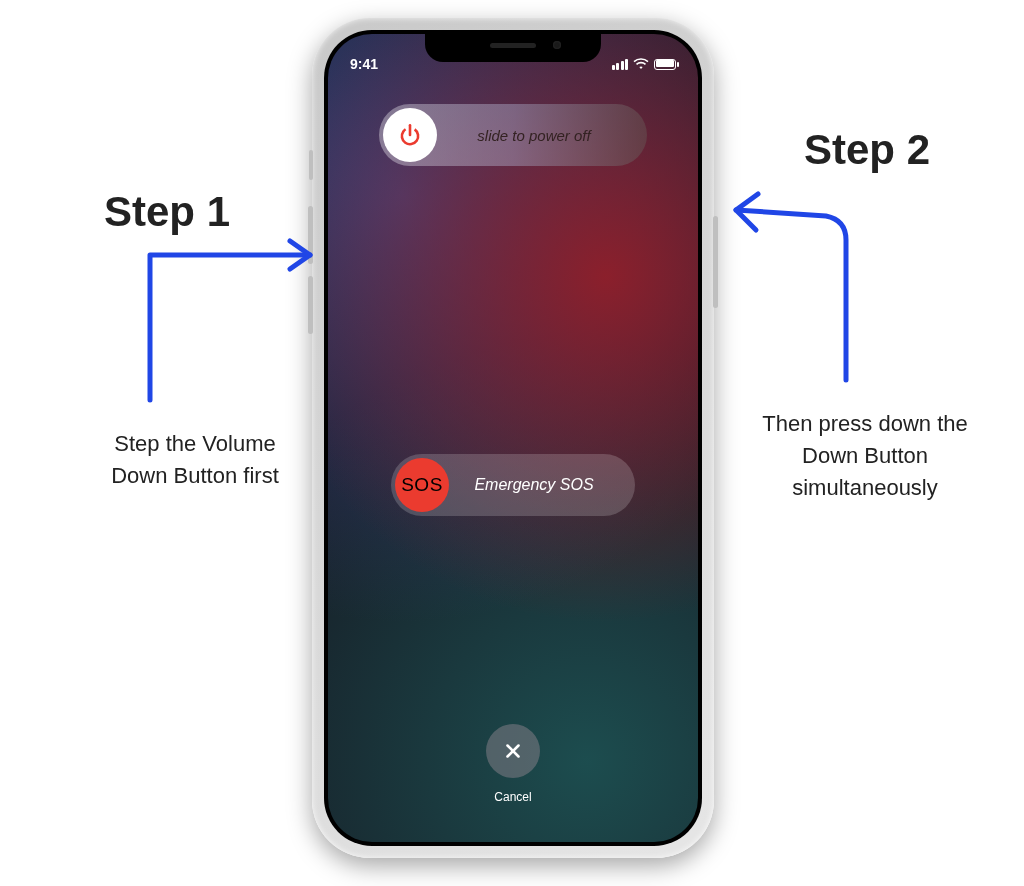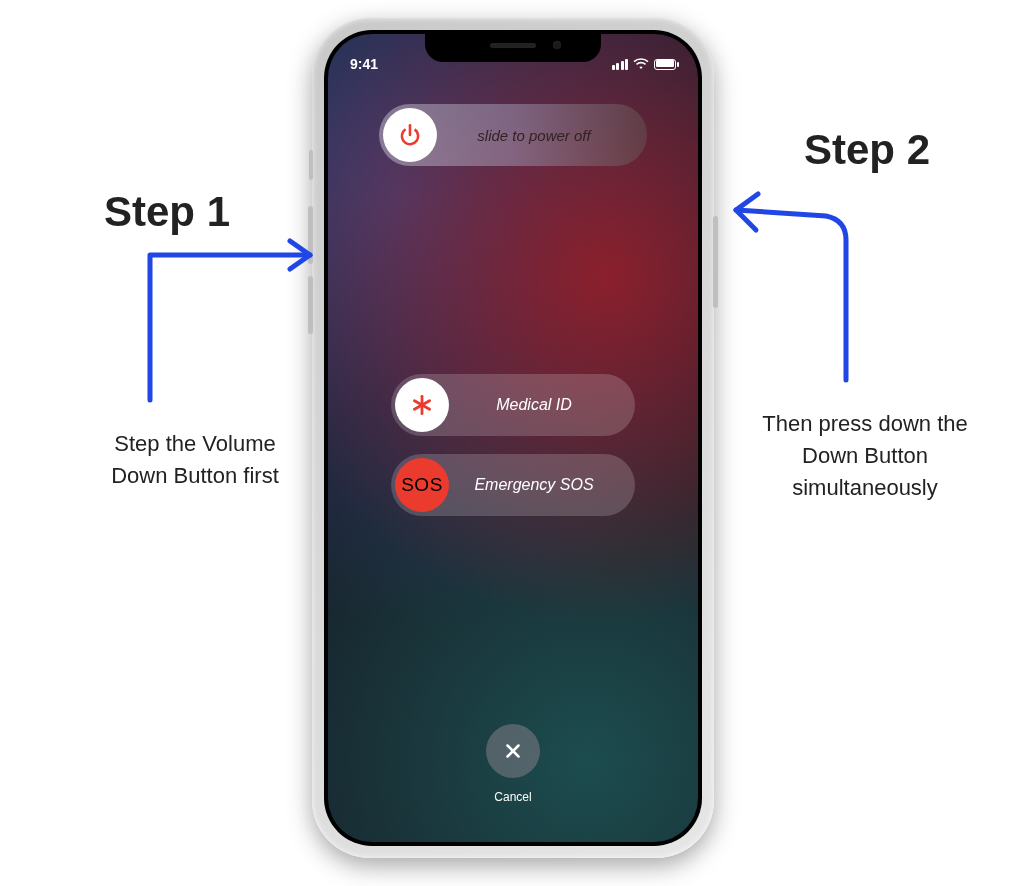--- a/index.html
+++ b/index.html
@@ -194,30 +194,20 @@
       <div class="slider slider-power">
         <span class="knob">
           <svg width="26" height="26" viewBox="0 0 24 24">
             <circle cx="12" cy="13" r="7.5" stroke="#eb3b2f" stroke-width="2.4" fill="none" stroke-dasharray="38 10" transform="rotate(-55 12 13)"></circle>
             <line x1="12" y1="3" x2="12" y2="12" stroke="#eb3b2f" stroke-width="2.4" stroke-linecap="round"></line>
           </svg>
         </span>
         <span class="label">slide to power off</span>
       </div>
 
-      <div class="slider slider-medical">
-        <span class="knob">
-          <svg width="26" height="26" viewBox="0 0 24 24" stroke="#eb3b2f" stroke-width="2.6" stroke-linecap="round">
-            <line x1="12" y1="4" x2="12" y2="20"></line>
-            <line x1="5" y1="8" x2="19" y2="16"></line>
-            <line x1="5" y1="16" x2="19" y2="8"></line>
-          </svg>
-        </span>
-        <span class="label">Medical ID</span>
-      </div>
 
       <div class="slider slider-sos">
         <span class="knob red">SOS</span>
         <span class="label">Emergency SOS</span>
       </div>
 
       <div class="cancel-wrap">
         <div class="cancel-btn">
           <svg width="22" height="22" viewBox="0 0 24 24" stroke="#fff" stroke-width="2.8" stroke-linecap="round">
             <line x1="6" y1="6" x2="18" y2="18"></line>

